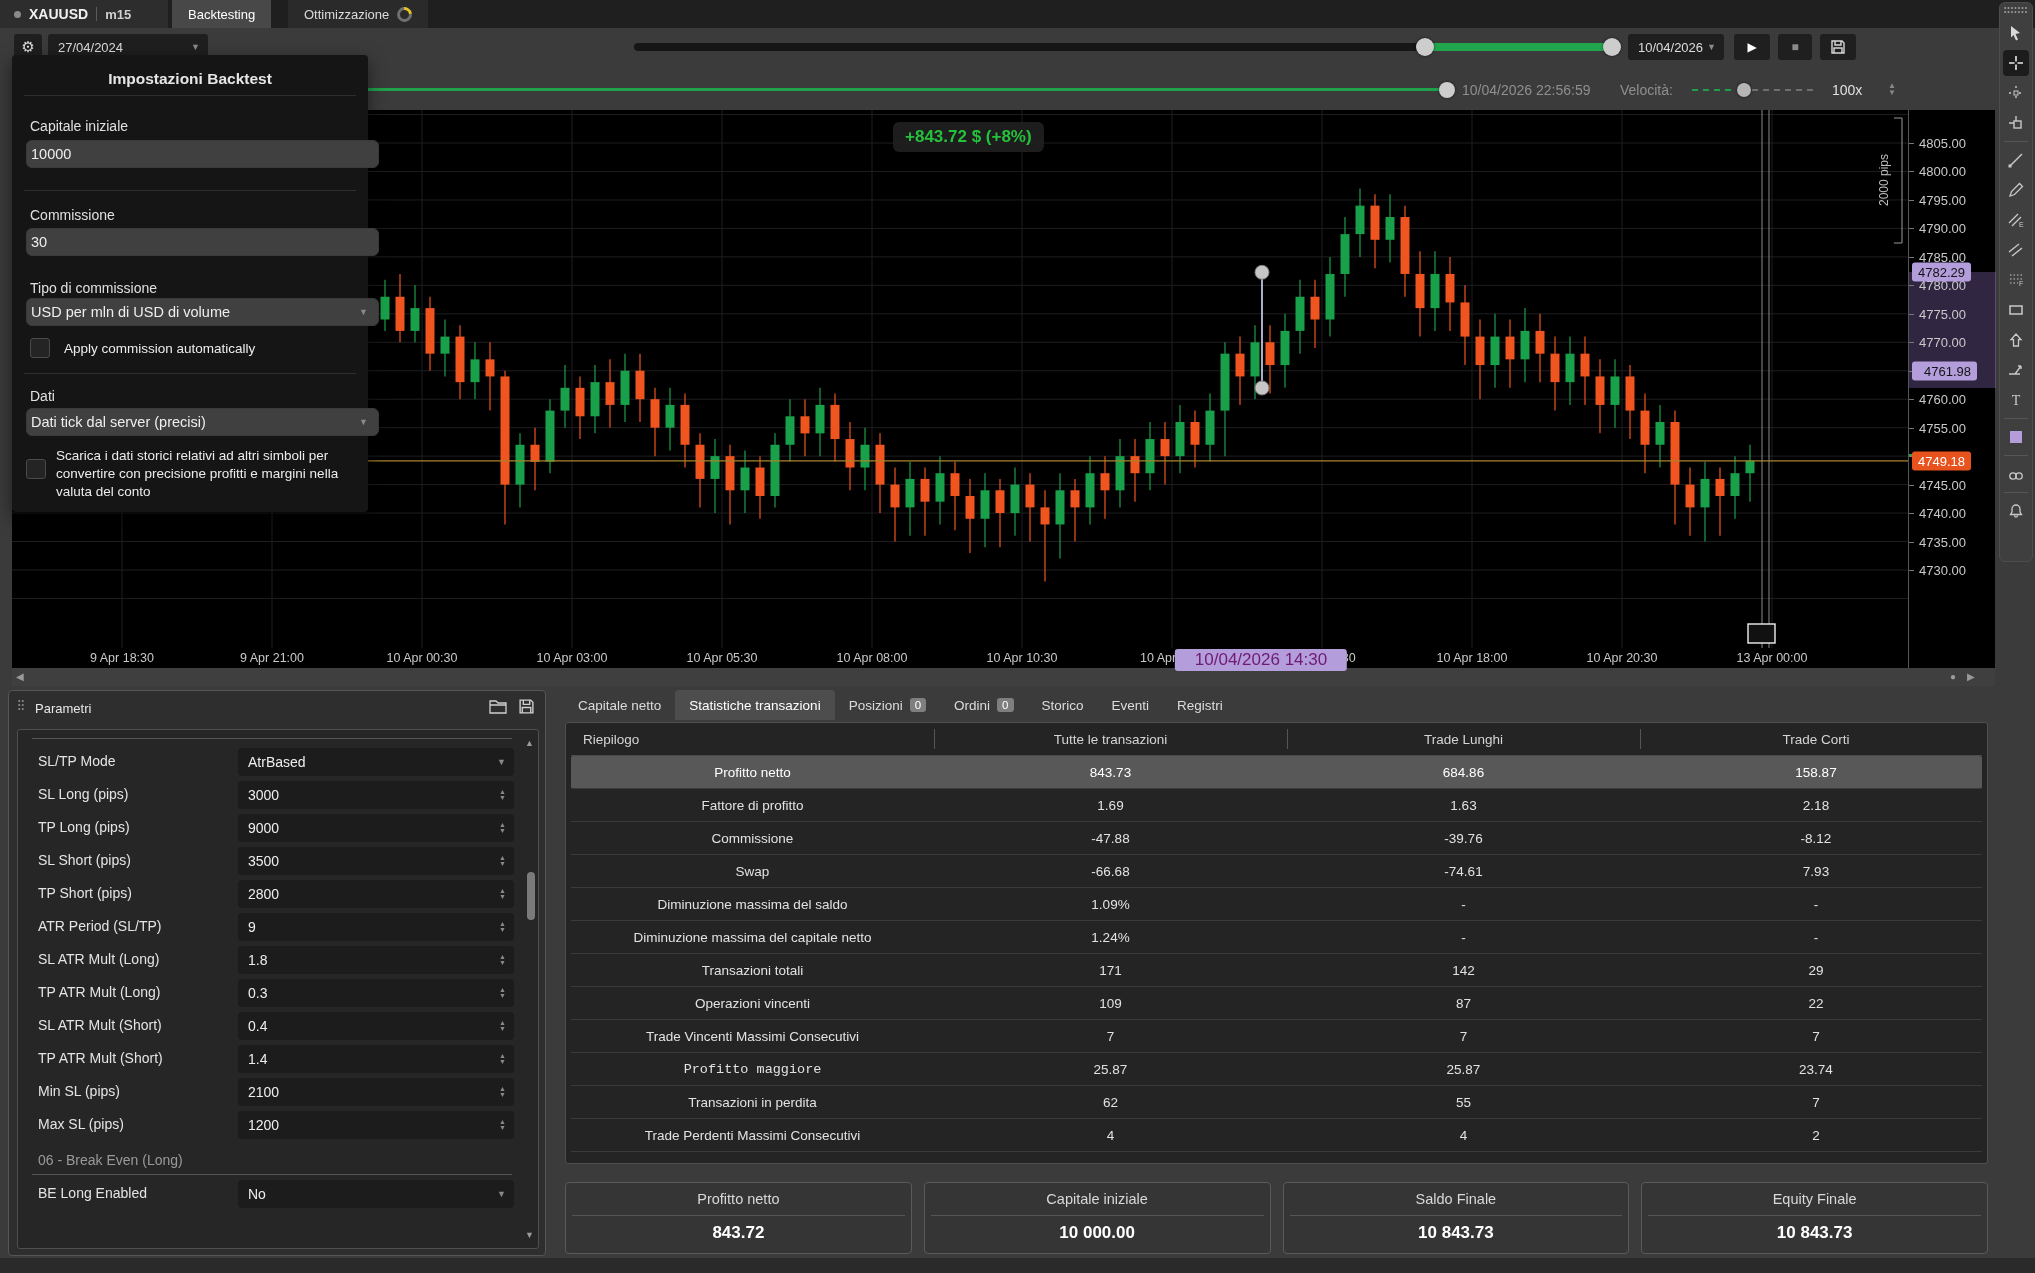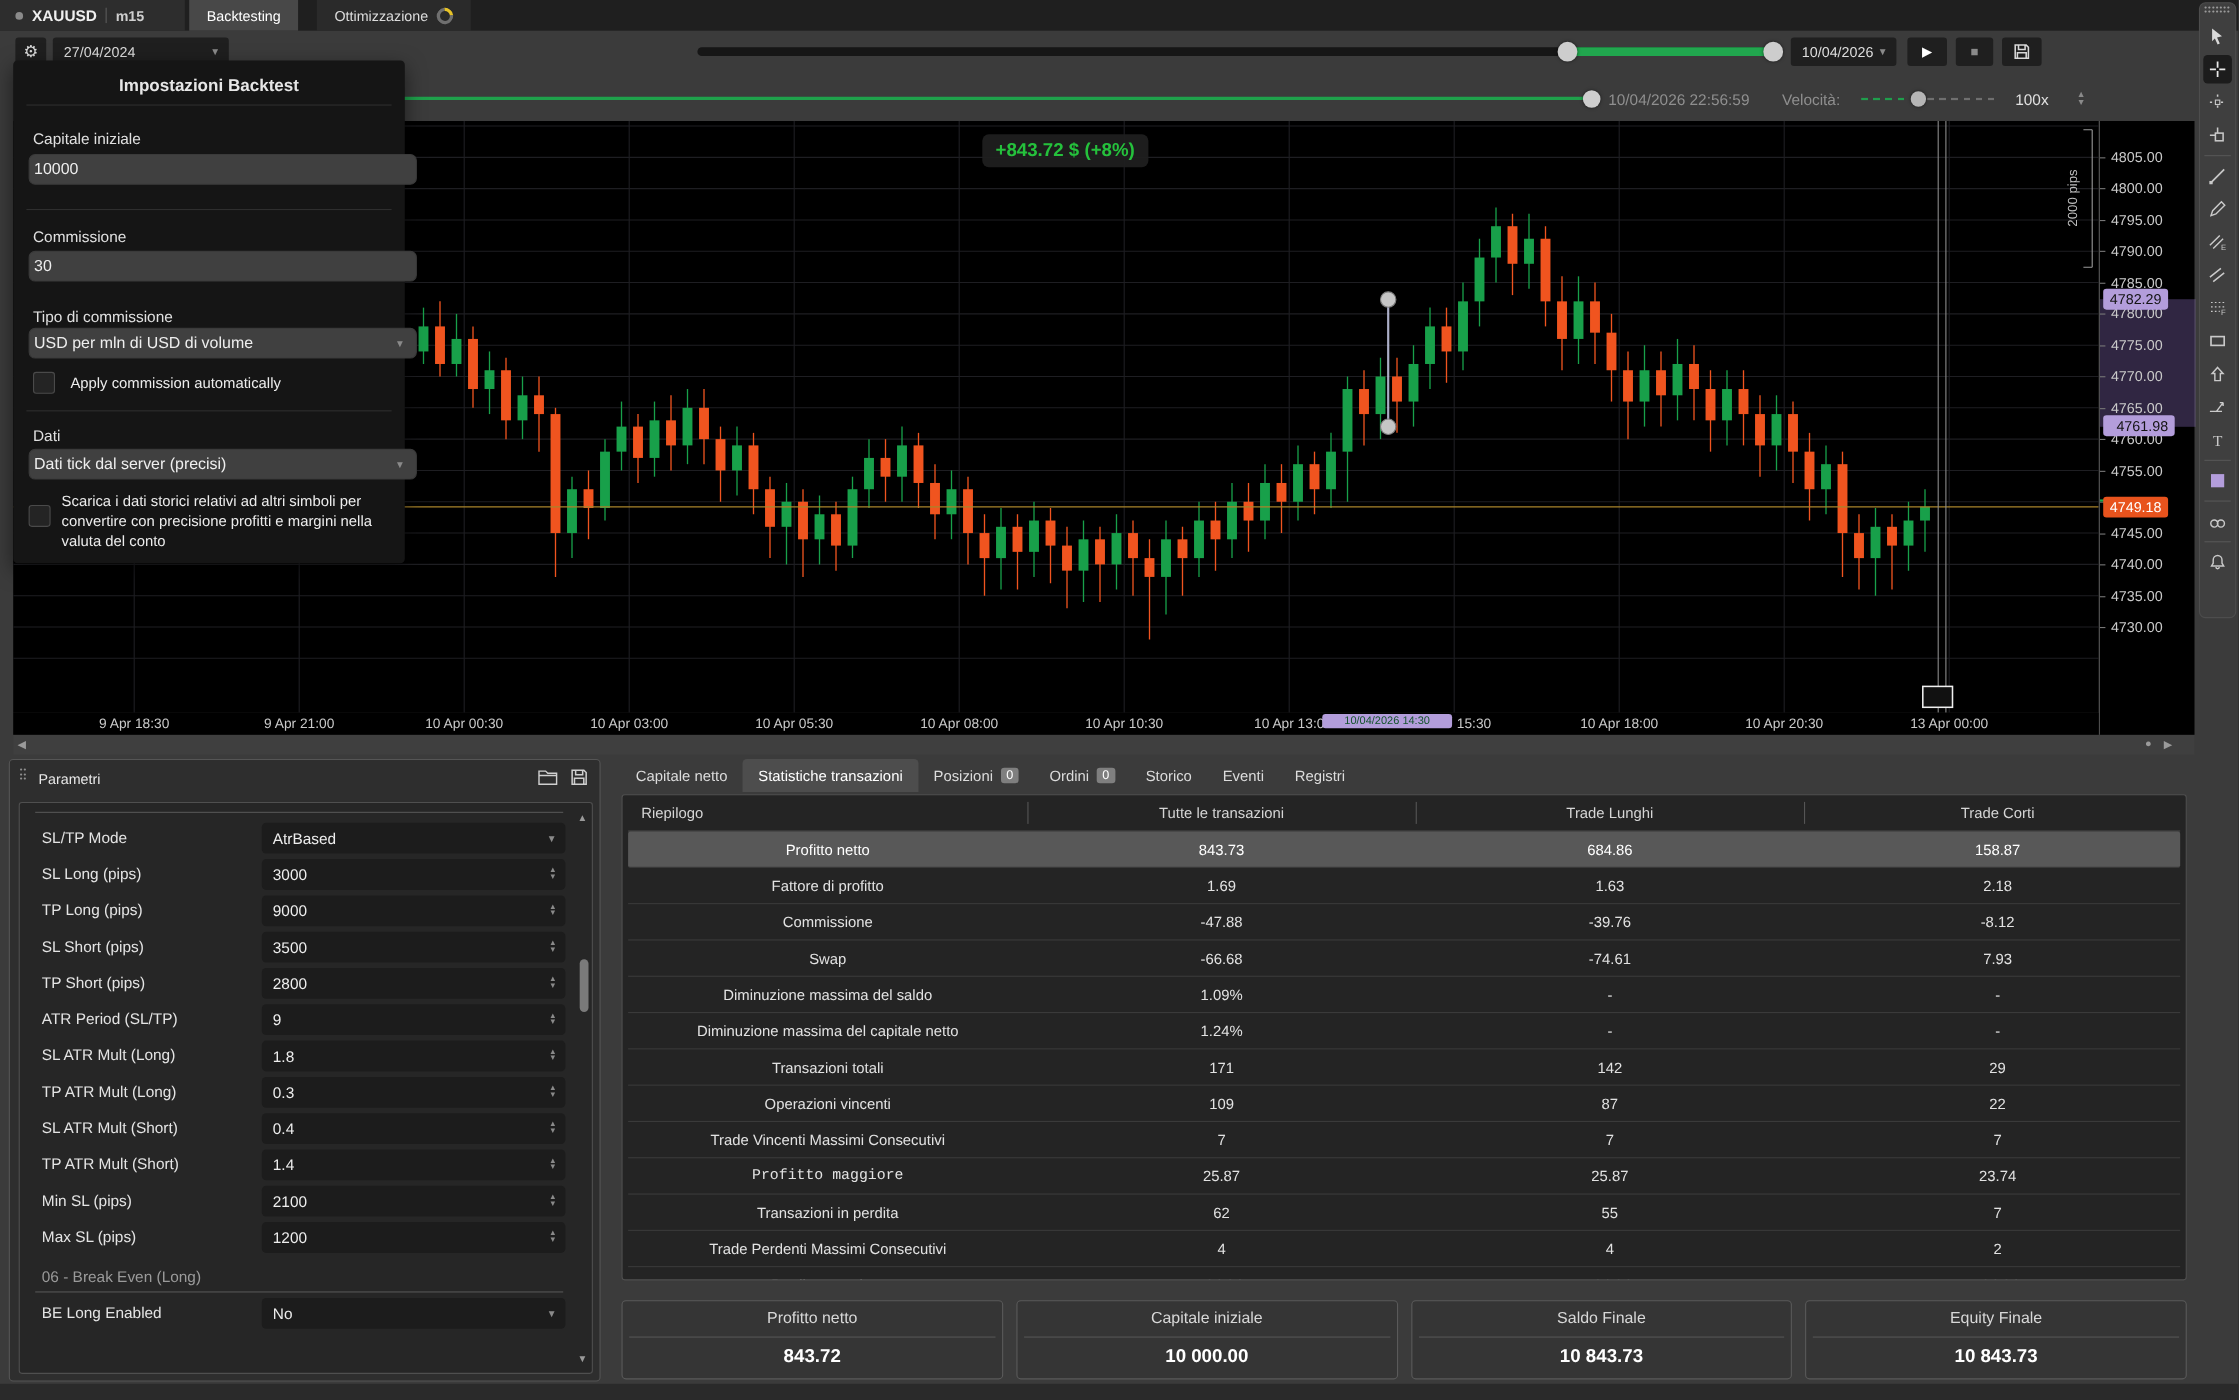--- a/index.html
+++ b/index.html
@@ -39,21 +39,21 @@
   .plabel { position:absolute; left:10px; color:#c9c9c9; font-size:13px; transform:translateY(-50%); }
   .ptick { position:absolute; left:0; width:5px; height:1px; background:#777; }
   #purple-band { position:absolute; left:0; width:87px; background:rgba(150,118,205,.32); }
   .pbadge { position:absolute; left:3px; transform:translateY(-50%); border-radius:3px; font-size:13px; padding:2px 6px; z-index:3; }
   .pbadge.purple { background:#b39ddb; color:#141414; }
   .pbadge.orange { background:#e8531d; color:#fff; }
   .green-tick { position:absolute; left:0; width:26px; height:2px; background:#21a64e; }
 
   #time-axis { left:12px; top:648px; width:1896px; height:20px; background:#000; z-index:4; }
   .tlabel { position:absolute; top:3px; transform:translateX(-50%); color:#c9c9c9; font-size:12.5px; white-space:nowrap; }
-  #time-badge { position:absolute; top:1px; transform:translateX(-50%); background:#b39ddb; color:#14532d; font-size:10px; padding:1px 20px; border-radius:3px; z-index:3; white-space:nowrap; }
+  #time-badge { position:absolute; top:1px; transform:translateX(-50%); background:#b39ddb; color:#701a75; font-size:17px; padding:1px 20px; border-radius:3px; z-index:3; white-space:nowrap; }
 
   #hscroll { left:12px; top:668px; width:1983px; height:18px; background:#3f3f3f; color:#9a9a9a; }
 
   
   #side-toolbar { left:1999px; top:2px; width:34px; height:560px; background:#3f3f3f; border:1px solid #4d4d4d; border-radius:6px; z-index:40; display:flex; flex-direction:column; align-items:center; padding-top:3px; }
   #side-toolbar .grip { color:#9a9a9a; font-size:7px; letter-spacing:1px; line-height:4px; margin-bottom:4px; }
   .tool { width:26px; height:26px; margin:2px 0; border-radius:4px; display:flex; align-items:center; justify-content:center; }
   .tool.active { background:#1c1c1c; }
   .tdiv { width:24px; height:1px; background:#565656; margin:3px 0; }
 
@@ -426,21 +426,21 @@
       <div class="ptick" style="top: 374.605px;"></div>
       <div class="plabel" style="top: 374.605px;">4745.00</div>
       <div class="ptick" style="top: 403.07px;"></div>
       <div class="plabel" style="top: 403.07px;">4740.00</div>
       <div class="ptick" style="top: 431.535px;"></div>
       <div class="plabel" style="top: 431.535px;">4735.00</div>
       <div class="ptick" style="top: 460px;"></div>
       <div class="plabel" style="top: 460px;">4730.00</div>
       <div class="green-tick" style="top: 343.863px;"></div>
       <div class="pbadge purple" style="top: 162.313px;">4782.29</div>
-      <div class="pbadge purple" style="top: 277px; padding-left: 12px;">4761.98</div>
+      <div class="pbadge purple" style="top: 261px; padding-left: 12px;">4761.98</div>
       <div class="pbadge orange" style="top: 350.808px;">4749.18</div>
     </div>
 
   <div id="time-axis" class="abs">
       <div class="tlabel" style="left: 110px;">9 Apr 18:30</div>
       <div class="tlabel" style="left: 260px;">9 Apr 21:00</div>
       <div class="tlabel" style="left: 410px;">10 Apr 00:30</div>
       <div class="tlabel" style="left: 560px;">10 Apr 03:00</div>
       <div class="tlabel" style="left: 710px;">10 Apr 05:30</div>
       <div class="tlabel" style="left: 860px;">10 Apr 08:00</div>

